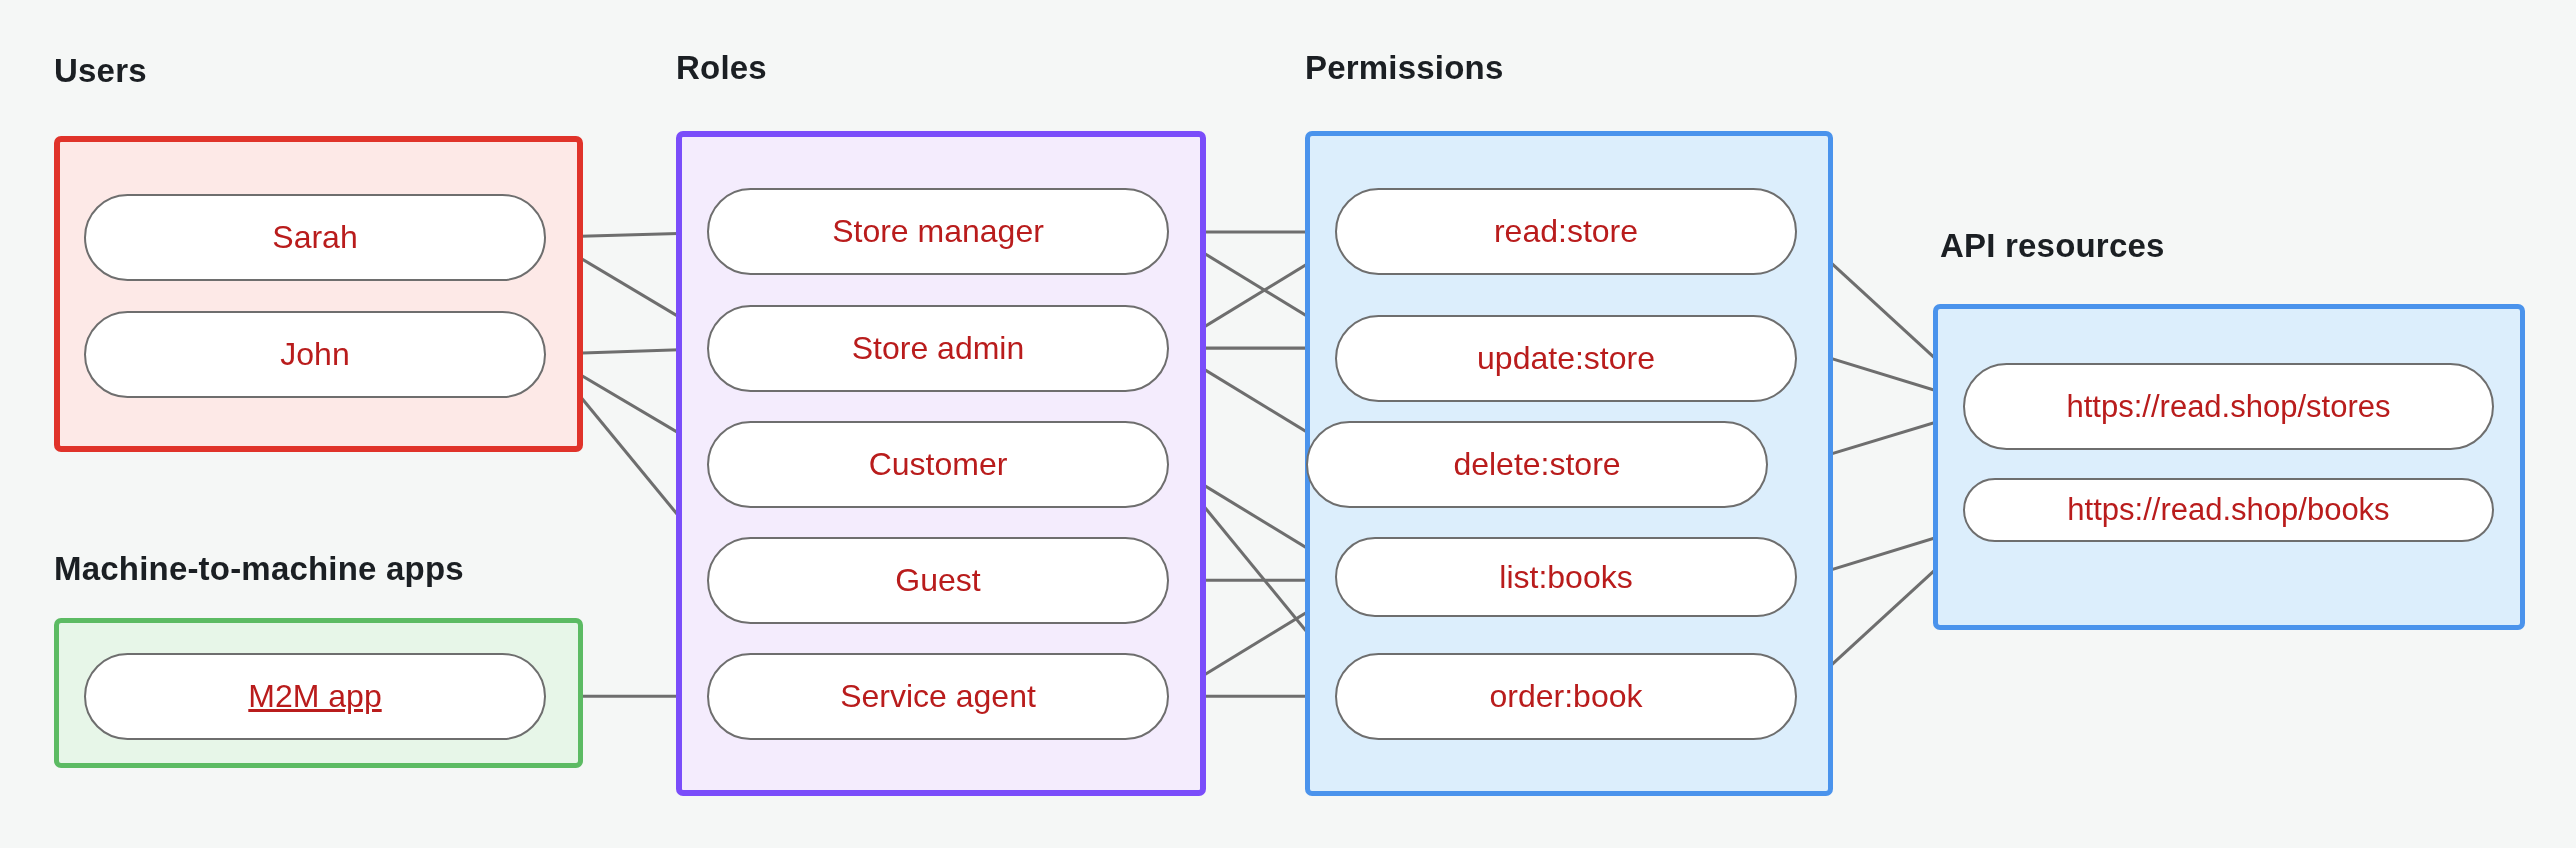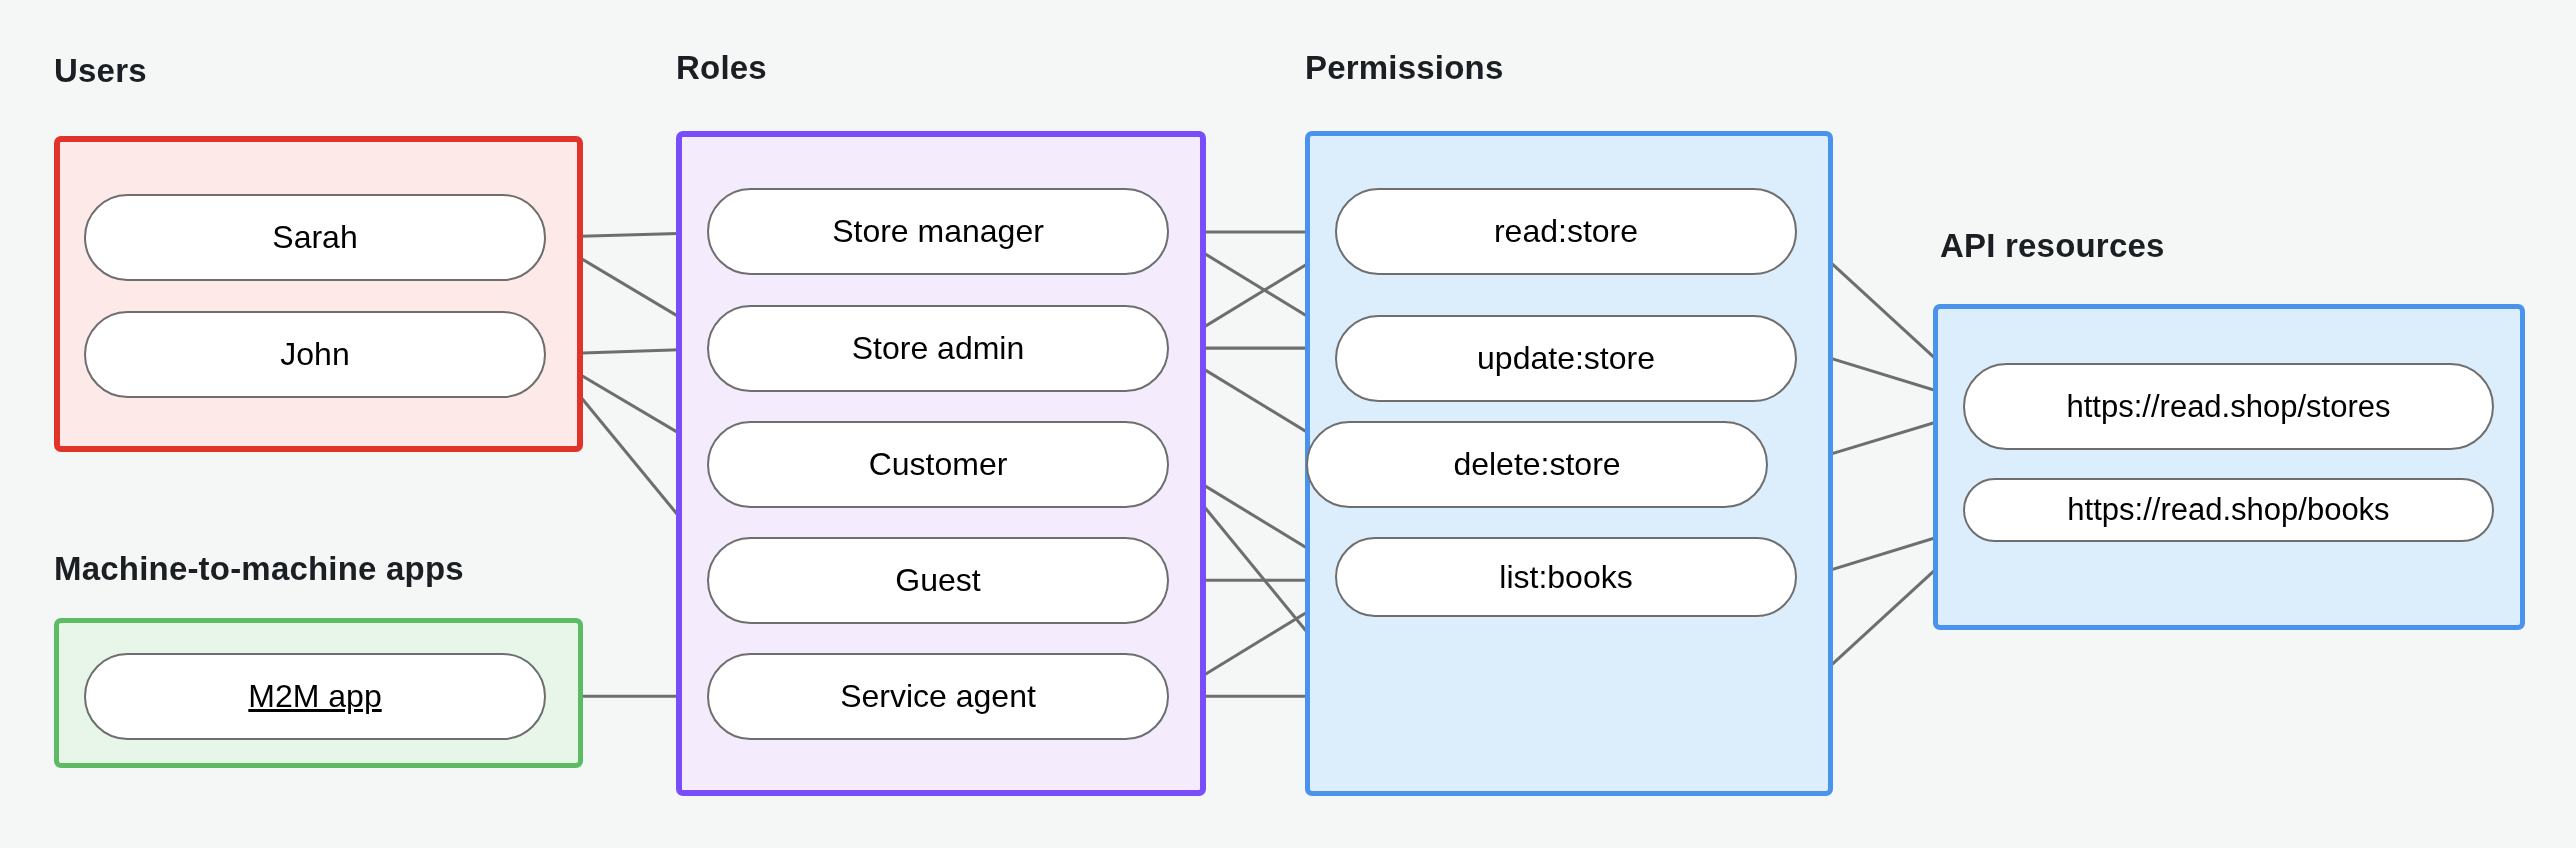--- a/index.html
+++ b/index.html
@@ -37,21 +37,21 @@
   .pill{
     position:absolute;
     box-sizing:border-box;
     background:#ffffff;
     border:2.6px solid #6e6e6e;
     border-radius:872px;
     display:flex;
     align-items:center;
     justify-content:center;
     font-size:32px;
-    color:#000000;
+    color:#b91c1c;
     white-space:nowrap;
   }
   .pill.api-pill{font-size:31px;}
 </style>
 </head>
 <body>
 
 <div id="stage">
 
   <svg id="edges" viewBox="0 0 2952 972">
@@ -137,20 +137,23 @@
   </div>
   <div class="pill" style="left:1335px;top:315px;width:462px;height:87px;text-align:center;">
     <span>update:store</span>
   </div>
   <div class="pill" style="left:1306px;top:421px;width:462px;height:87px;">
     <span>delete:store</span>
   </div>
   <div class="pill" style="left:1335px;top:537px;width:462px;height:80px;">
     <span>list:books</span>
   </div>
+  <div class="pill" style="left:1335px;top:653px;width:462px;height:87px;">
+    <span>order:book</span>
+  </div>
 
   <div class="group-label" style="left:1940px;top:229px;">API resources</div>
   <div class="container c-api" style="left:1933px;top:304px;width:592px;height:326px;"></div>
   <div class="pill api-pill" style="left:1963px;top:363px;width:531px;height:87px;">
     <span>https://read.shop/stores</span>
   </div>
   <div class="pill api-pill" style="left:1963px;top:478px;width:531px;height:64px;">
     <span>https://read.shop/books</span>
   </div>
 

